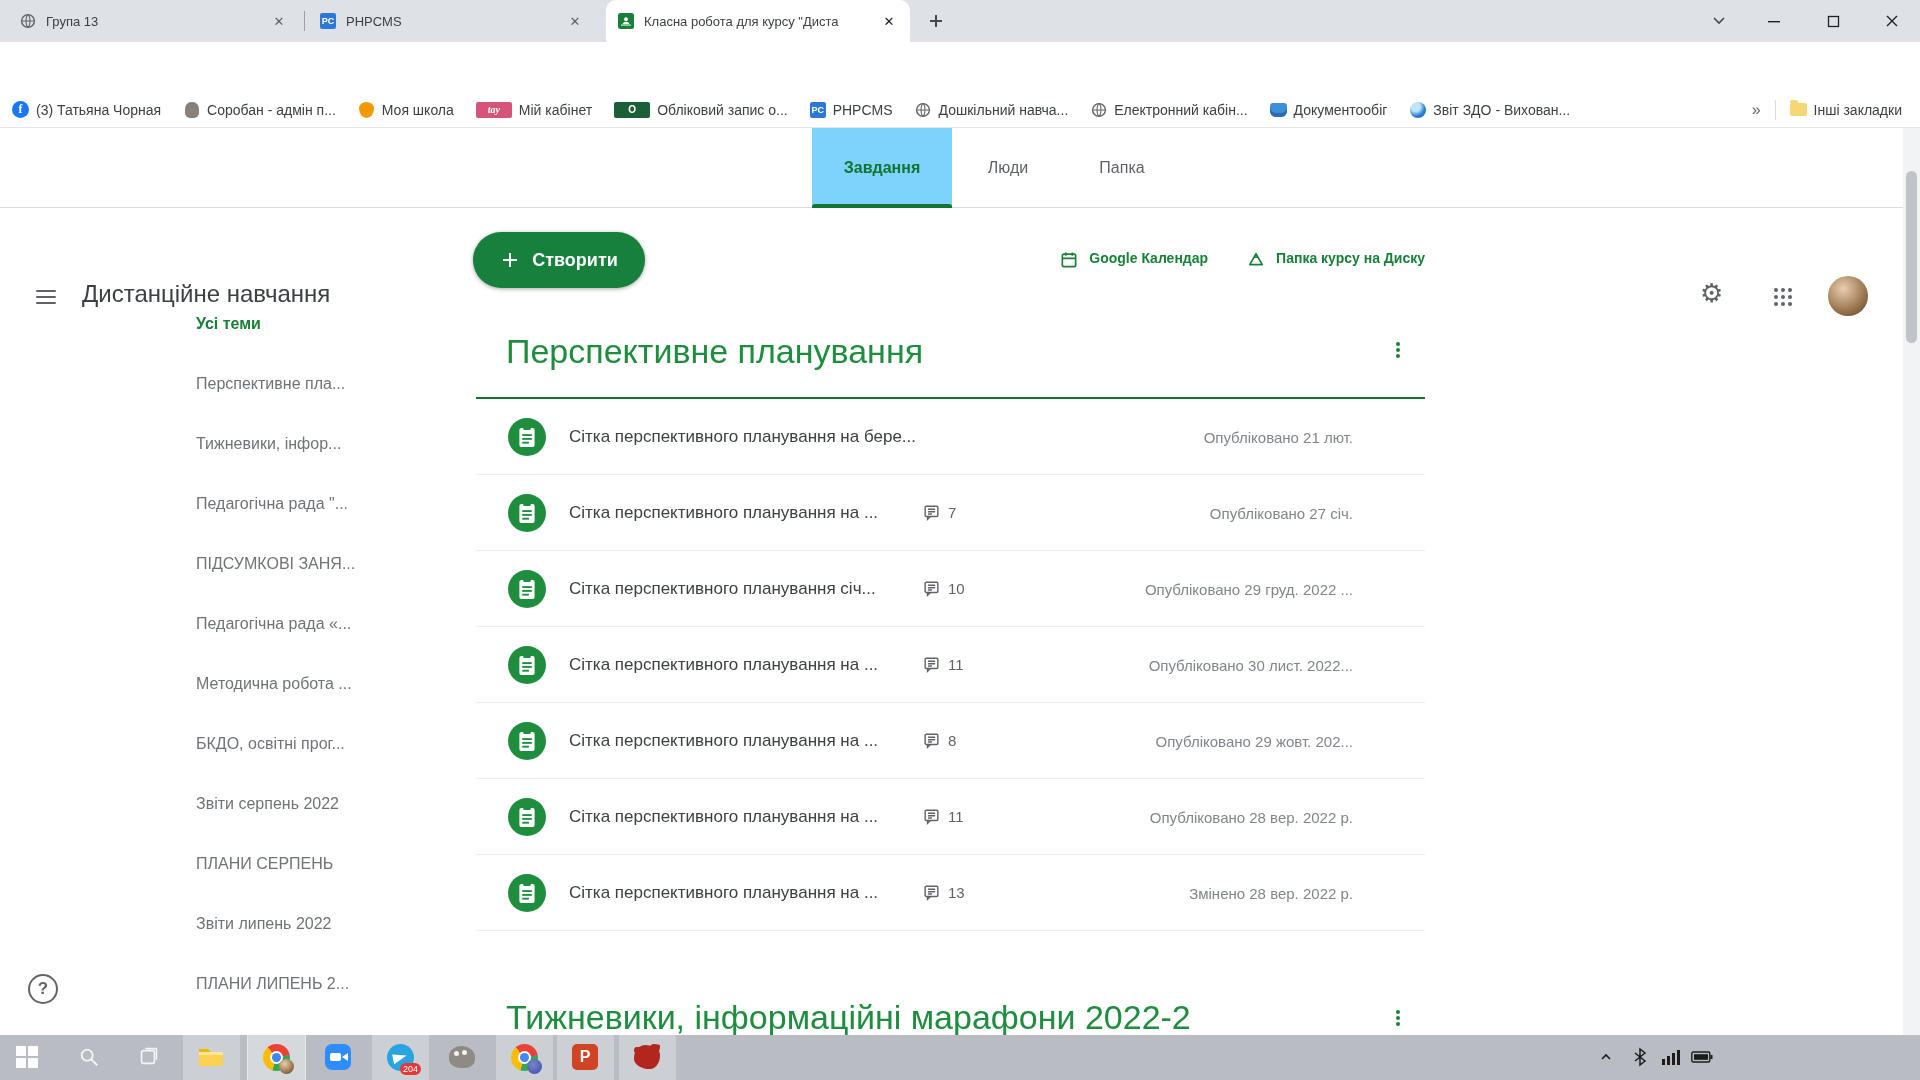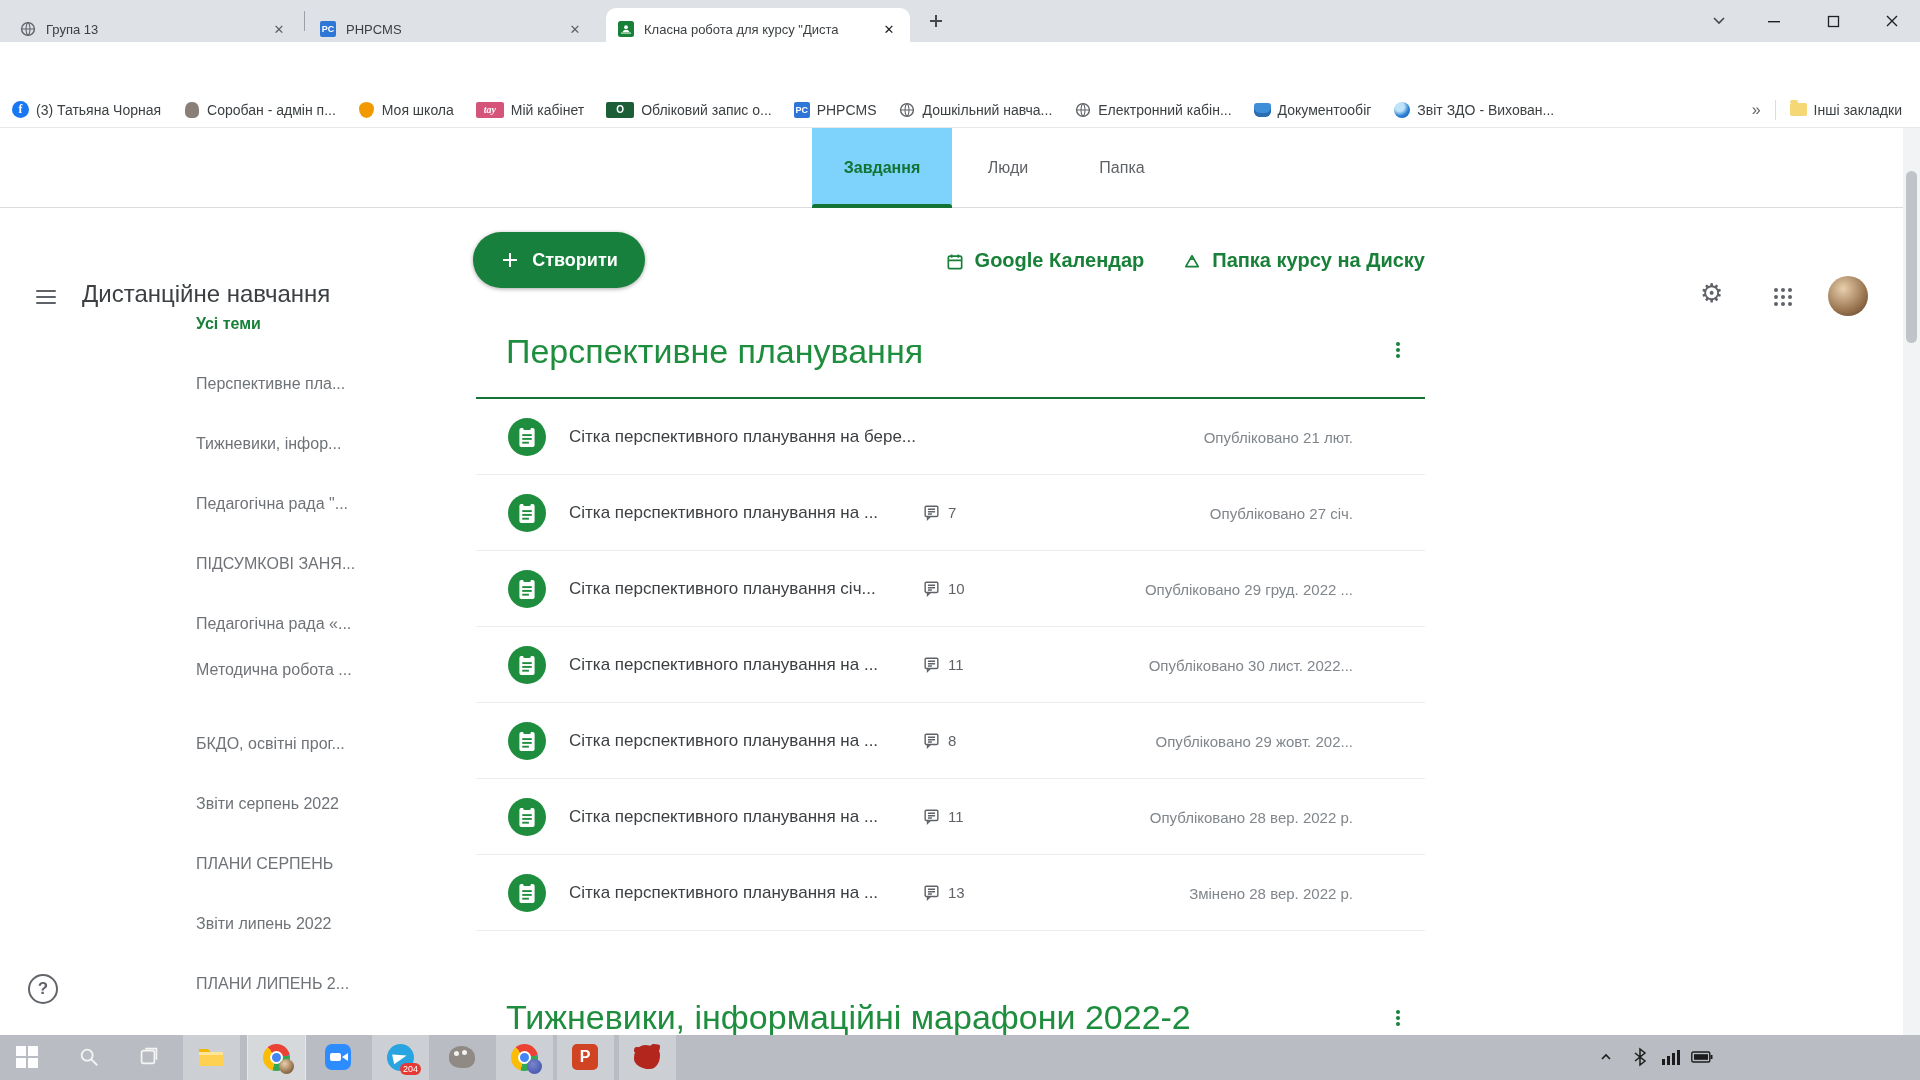--- a/index.html
+++ b/index.html
@@ -2,21 +2,21 @@
 <html><head>
 <meta charset="utf-8">
 <style>
   * { margin:0; padding:0; box-sizing:border-box; }
   html,body { width:1920px; height:1080px; overflow:hidden; }
   body { font-family:"Liberation Sans", sans-serif; }
   #screen { position:relative; width:1920px; height:1080px; background:#fff; overflow:hidden; }
 
   
   .tabstrip { position:absolute; top:0; left:0; width:1920px; height:42px; background:#dee1e6; }
-  .tab { position:absolute; top:0; height:42px; display:flex; align-items:center; gap:10px; padding:8px 12px; font-size:13px; color:#3c4043;margin-top:8px; }
+  .tab { position:absolute; top:0; height:42px; display:flex; align-items:center; gap:10px; padding:8px 12px; font-size:13px; color:#3c4043; }
   .tab .title { white-space:nowrap; overflow:hidden; text-overflow:ellipsis; flex:1; }
   .tab.active { background:#fff; border-radius:10px 10px 0 0; }
   .tab-sep { position:absolute; top:11px; width:1px; height:20px; background:#9aa0a6; }
   .tab-close { width:18px; height:18px; display:flex; align-items:center; justify-content:center; border-radius:50%; color:#5f6368; font-size:13px; }
   .favicon { width:16px; height:16px; flex:0 0 16px; }
   .pcfav { width:16px; height:16px; background:#2f77d6; color:#fff; font-size:9px; font-weight:bold; display:flex; align-items:center; justify-content:center; border-radius:2px; }
   .newtab-btn { position:absolute; left:922px; top:7px; width:28px; height:28px; border-radius:50%; display:flex; align-items:center; justify-content:center; }
   .winctl { position:absolute; top:0; width:46px; height:42px; display:flex; align-items:center; justify-content:center; }
 
   
@@ -41,21 +41,21 @@
   .avatar { border-radius:50%; background:radial-gradient(circle at 38% 32%, #e9cfae, #96714c 62%, #573f2c); }
   .update-btn { position:absolute; left:1820px; top:52px; width:96px; height:30px; border:1.5px solid #188038; border-radius:15px; display:flex; align-items:center; justify-content:space-between; padding:0 8px 0 12px; }
   .update-btn .lbl { color:#188038; font-size:14px; font-weight:bold; }
   .vdots { width:4px; height:4px; border-radius:50%; background:#188038; box-shadow:0 -6px 0 #188038, 0 6px 0 #188038; }
 
   
   .bookmarks { position:absolute; top:92px; left:0; width:1920px; height:36px; background:#fff; border-bottom:1px solid #e6e8ea; display:flex; align-items:center; padding:0 12px; }
   .bm { display:flex; align-items:center; gap:7px; margin-right:22px; font-size:14px; color:#3c4043; white-space:nowrap; }
   .bm .ic { width:17px; height:17px; display:flex; align-items:center; justify-content:center; }
   .fb-ic { width:17px; height:17px; border-radius:50%; background:#1877f2; color:#fff; font-size:12px; font-weight:bold; font-family:"Liberation Serif",serif; display:flex; align-items:center; justify-content:center; }
-  .sq-ic { width:28px; height:16px; display:flex; align-items:center; justify-content:center; font-size:10px; font-weight:bold; border-radius:2px; color:#fff; }
+  .sq-ic { width:36px; height:16px; display:flex; align-items:center; justify-content:center; font-size:10px; font-weight:bold; border-radius:2px; color:#fff; }
   .shield-ic { width:15px; height:16px; background:#f29900; border-radius:50% 50% 50% 50% / 40% 40% 60% 60%; }
   .people-ic { width:17px; height:14px; background:#3f8fd8; border-radius:3px 3px 6px 6px; box-shadow:inset 0 -4px 0 #2b6db1; }
   .globe2-ic { width:16px; height:16px; border-radius:50%; background:radial-gradient(circle at 35% 30%, #bfe3f7 30%, #2a7fd4 60%, #1b5fa8); }
   .soroban-ic { width:14px; height:16px; background:#8a7f76; border-radius:45% 45% 35% 35%; }
   .bm-right { margin-left:auto; display:flex; align-items:center; gap:14px; }
   .bm-chev { color:#5f6368; font-size:16px; }
   .bm-div { width:1px; height:20px; background:#dadce0; }
   .folder-ic { width:18px; height:13px; background:#f6d776; border-radius:2px; position:relative; }
   .folder-ic::before { content:""; position:absolute; top:-3px; left:0; width:8px; height:3px; background:#f6d776; border-radius:2px 2px 0 0; }
 
@@ -73,21 +73,21 @@
   .hdr-avatar { position:absolute; left:1828px; top:148px; width:40px; height:40px; }
 
   
   .side-item { position:absolute; left:196px; height:24px; font-size:16px; color:#6f7377; white-space:nowrap; }
   .side-item.all { color:#188038; font-weight:bold; }
   .help-btn { position:absolute; left:28px; top:974px; width:30px; height:30px; border:2px solid #616569; border-radius:50%; color:#616569; font-size:17px; font-weight:bold; display:flex; align-items:center; justify-content:center; }
 
   
   .create-btn { position:absolute; left:473px; top:232px; width:172px; height:56px; border-radius:28px; background:#17803c; box-shadow:0 1px 4px rgba(0,0,0,.35); display:flex; align-items:center; justify-content:center; gap:12px; color:#fff; font-size:18px; font-weight:bold; }
   .top-links { position:absolute; top:232px; right:495px; height:56px; display:flex; align-items:center; gap:38px; }
-  .top-link { display:flex; align-items:flex-end; gap:10px; color:#188038; font-size:20px; font-weight:bold; white-space:nowrap; }
+  .top-link { display:flex; align-items:flex-start; gap:10px; color:#188038; font-size:14px; font-weight:bold; white-space:nowrap; }
   .section-title { position:absolute; left:506px; font-size:34px; color:#1e8e3e; white-space:nowrap; }
   .section-dots { position:absolute; left:1386px; width:24px; height:24px; display:flex; align-items:center; justify-content:center; }
   .green-divider { position:absolute; left:476px; top:397px; width:949px; height:2px; background:#137333; }
   .rows { position:absolute; left:476px; top:399px; width:949px; }
   .row { position:relative; height:76px; border-bottom:1px solid #ebedef; }
   .row .task-ic { position:absolute; left:32px; top:19px; width:38px; height:38px; }
   .row .rtitle { position:absolute; left:93px; top:28px; font-size:17px; color:#3c4043; white-space:nowrap; }
   .row .comments { position:absolute; left:446px; top:28px; display:flex; align-items:center; gap:7px; color:#5f6368; font-size:15px; }
   .row .status { position:absolute; right:72px; top:30px; font-size:15px; color:#80868b; white-space:nowrap; }
 
@@ -342,21 +342,21 @@
     <div class="grid-ic"></div>
     <div class="avatar hdr-avatar"></div>
   </div>
 
   <div class="side-item all" style="top:315px;">Усі теми</div>
   <div class="side-item" style="top:375px;">Перспективне пла...</div>
   <div class="side-item" style="top:435px;">Тижневики, інфор...</div>
   <div class="side-item" style="top:495px;">Педагогічна рада "...</div>
   <div class="side-item" style="top:555px;">ПІДСУМКОВІ ЗАНЯ...</div>
   <div class="side-item" style="top:615px;">Педагогічна рада «...</div>
-  <div class="side-item" style="top:661px;">Методична робота ...</div>
+  <div class="side-item" style="top:675px;">Методична робота ...</div>
   <div class="side-item" style="top:735px;">БКДО, освітні прог...</div>
   <div class="side-item" style="top:795px;">Звіти серпень 2022</div>
   <div class="side-item" style="top:855px;">ПЛАНИ СЕРПЕНЬ</div>
   <div class="side-item" style="top:915px;">Звіти липень 2022</div>
   <div class="side-item" style="top:975px;">ПЛАНИ ЛИПЕНЬ 2...</div>
   <div class="help-btn">
       <span>?</span>
     </div>
 
   <div class="create-btn">

